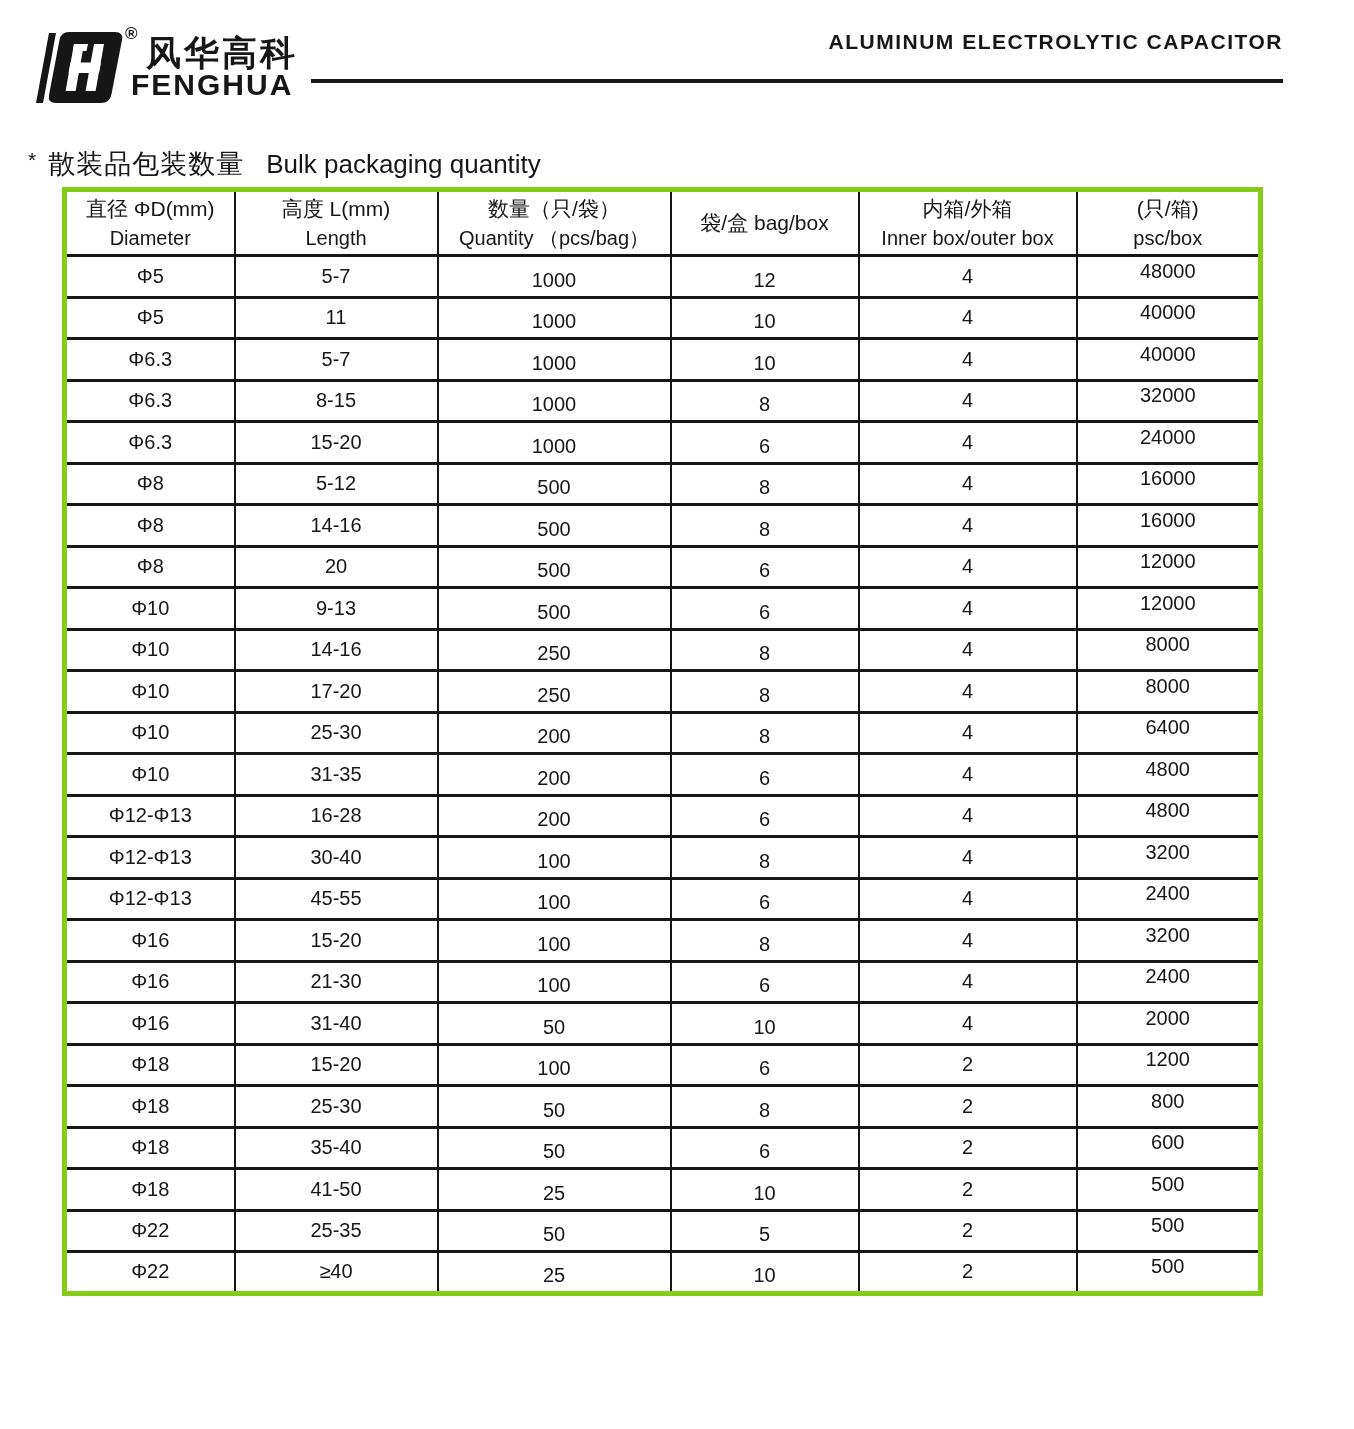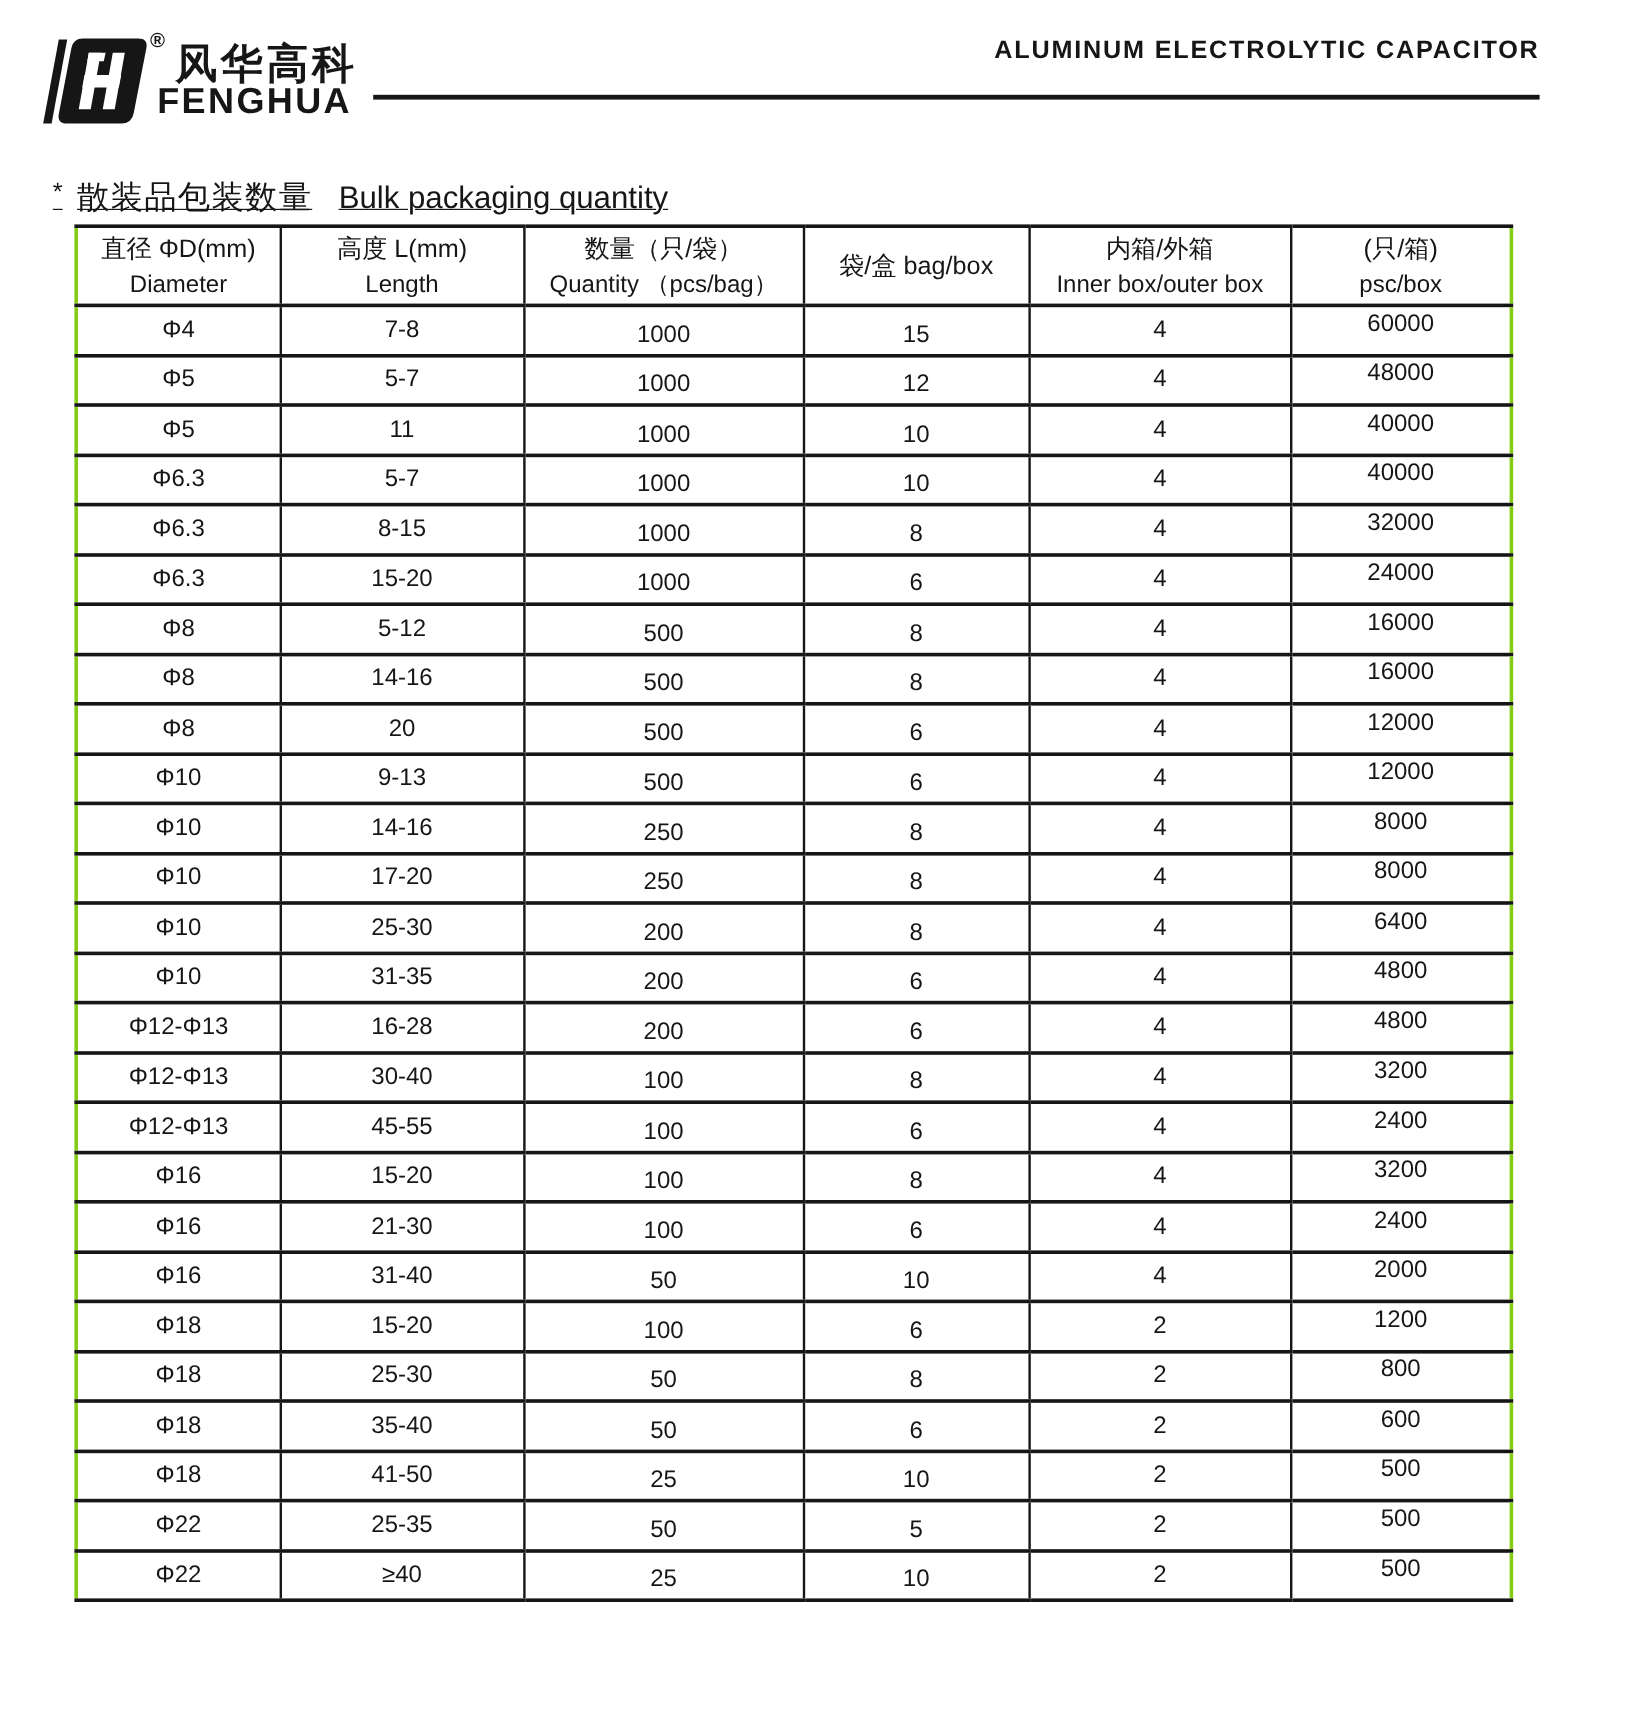--- a/index.html
+++ b/index.html
@@ -33,32 +33,32 @@
     position: absolute; right: 71px; top: 30px;
     font-size: 21px; font-weight: bold; letter-spacing: 1.5px;
     white-space: nowrap;
   }
   .title-rule {
     position: absolute; left: 311px; top: 79px;
     width: 972px; height: 4px; background: #161616;
   }
 
   
-  .section-heading { position: absolute; left: 44px; top: 146px; white-space: nowrap; text-decoration: underline; }
+  .section-heading { position: absolute; left: 28px; top: 146px; white-space: nowrap; }
   .section-heading .star { font-size: 21px; vertical-align: 6px; margin-right: 12px; }
   .section-heading .cn { font-size: 27px; letter-spacing: 1px; }
   .section-heading .en { font-size: 26px; margin-left: 22px; }
 
   
   table.pack {
     position: absolute; left: 62px; top: 187px;
     width: 1196px;
     border-collapse: collapse;
     table-layout: fixed;
-    border: 3px solid #84cc16;
+    border: 5px solid #84cc16;
   }
   table.pack th, table.pack td {
     border-left: 2px solid #161616;
     border-right: 2px solid #161616;
     border-top: 3px solid #161616;
     border-bottom: 3px solid #161616;
     text-align: center;
     vertical-align: middle;
     padding: 0;
     font-weight: normal;
@@ -133,28 +133,20 @@
           <div class="hdr-en">Inner box/outer box</div>
         </th>
         <th>
           <div class="hdr-cn">(只/箱)</div>
           <div class="hdr-en">psc/box</div>
         </th>
       </tr>
   </thead>
   <tbody>
       <tr>
-        <td><span>Φ4</span></td>
-        <td><span>7-8</span></td>
-        <td><span>1000</span></td>
-        <td><span>15</span></td>
-        <td><span>4</span></td>
-        <td><span>60000</span></td>
-      </tr>
-      <tr>
         <td><span>Φ5</span></td>
         <td><span>5-7</span></td>
         <td><span>1000</span></td>
         <td><span>12</span></td>
         <td><span>4</span></td>
         <td><span>48000</span></td>
       </tr>
       <tr>
         <td><span>Φ5</span></td>
         <td><span>11</span></td>

